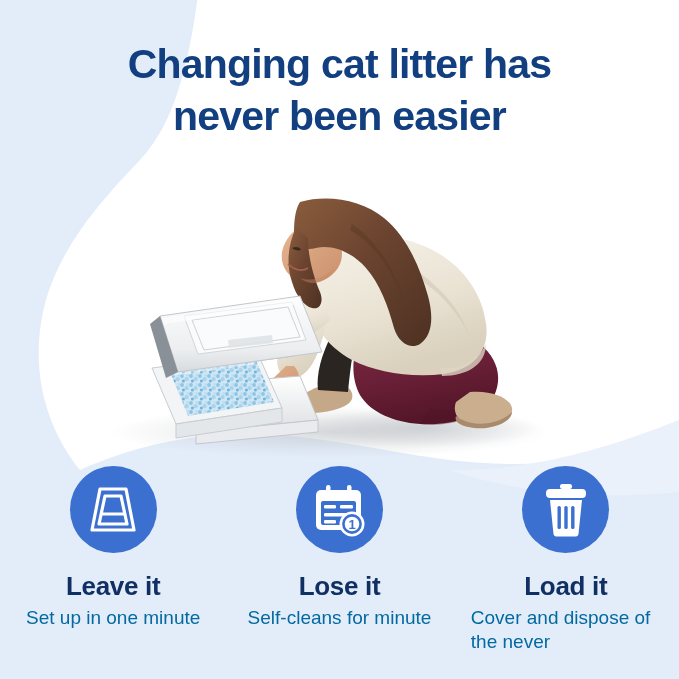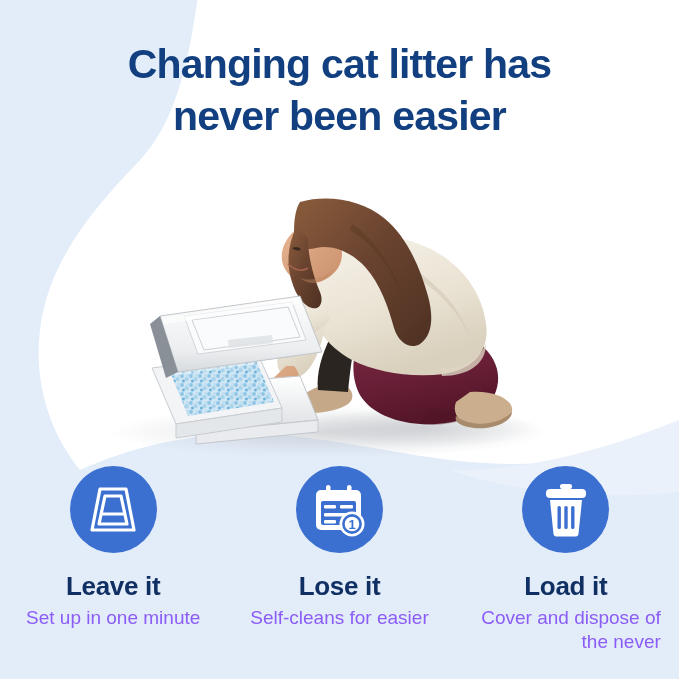--- a/index.html
+++ b/index.html
@@ -81,24 +81,24 @@
     margin-top: 18px;
     color: #102f63;
     font-weight: bold;
     font-size: 26px;
     line-height: 30px;
     letter-spacing: -0.3px;
     text-align: center;
   }
   .feature-sub {
     margin-top: 5px;
-    color: #8b5cf6;
+    color: #0369a1;
     font-size: 19px;
     line-height: 24px;
-    text-align: right;
+    text-align: left;
     max-width: 190px;
   }
 </style>
 </head>
 <body>
 
 <div id="canvas">
 
   <svg class="bg-layer" viewBox="0 0 679 679" preserveAspectRatio="none">
     <defs>
@@ -302,21 +302,21 @@
           <rect x="14" y="23" width="12" height="3.4" rx="1.2" fill="#ffffff"></rect>
           <rect x="30" y="23" width="13" height="3.4" rx="1.2" fill="#ffffff"></rect>
           <rect x="14" y="31" width="29" height="3.4" rx="1.2" fill="#ffffff"></rect>
           <rect x="14" y="38" width="12" height="3.4" rx="1.2" fill="#ffffff"></rect>
           <circle cx="42" cy="42" r="12.5" fill="#ffffff"></circle>
           <circle cx="42" cy="42" r="8.6" fill="none" stroke="#3b70d0" stroke-width="2.6"></circle>
           <text x="42" y="47" text-anchor="middle" font-family="Liberation Sans, sans-serif" font-size="13" font-weight="bold" fill="#3b70d0">1</text>
         </svg>
       </div>
       <div class="feature-title">Lose it</div>
-      <div class="feature-sub">Self-cleans for easier</div>
+      <div class="feature-sub">Self-cleans for minute</div>
     </div>
 
     <div class="feature">
       <div class="feature-circle">
         <svg width="52" height="56" viewBox="0 0 52 56">
           <rect x="20" y="2" width="12" height="5" rx="2.2" fill="#ffffff"></rect>
           <rect x="6" y="7" width="40" height="9" rx="4" fill="#ffffff"></rect>
           <path d="M 10 18 L 42 18 L 38.5 52 C 38.3 53.5 37.2 54.5 35.8 54.5
                    L 16.2 54.5 C 14.8 54.5 13.7 53.5 13.5 52 Z" fill="#ffffff"></path>
           <rect x="17.5" y="24" width="3.4" height="23" rx="1.6" fill="#3b70d0"></rect>

